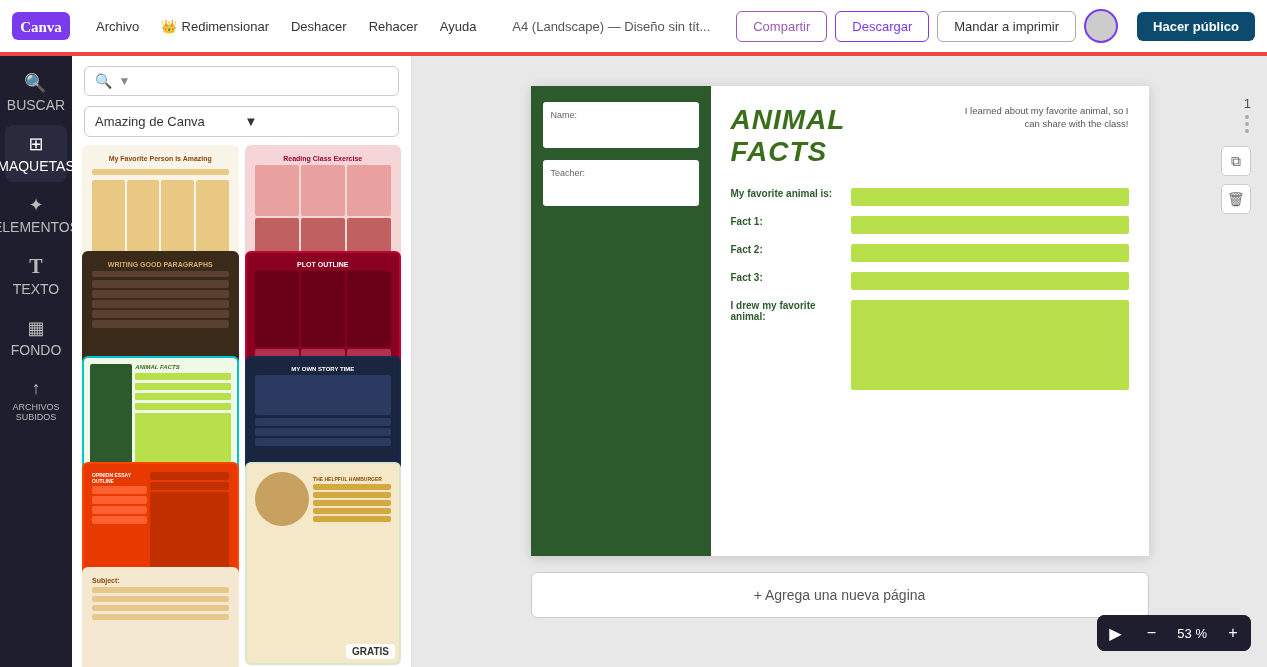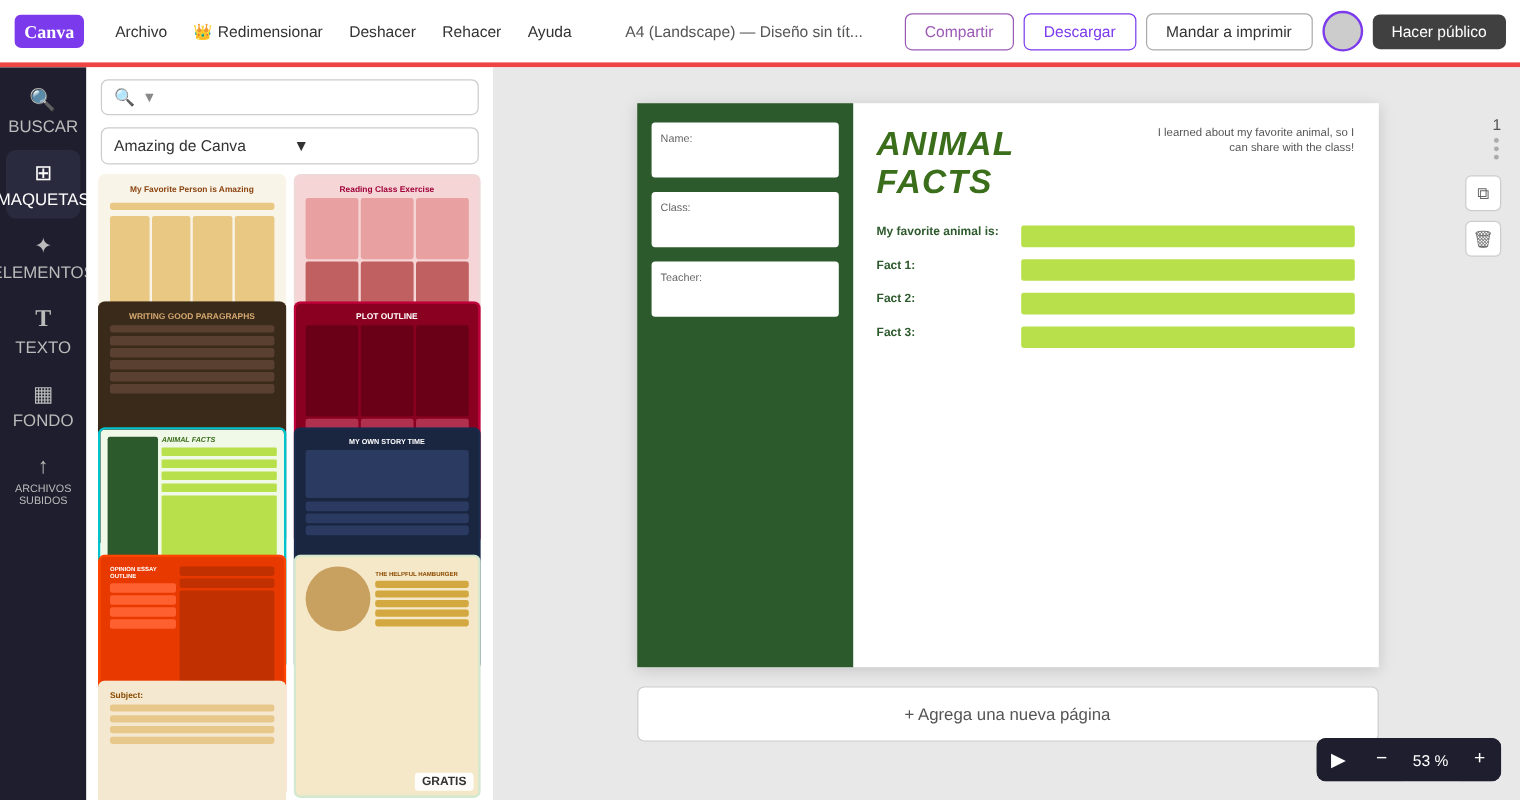--- a/index.html
+++ b/index.html
@@ -25,23 +25,23 @@
     }
     .btn-download {
       background: #fff; border: 1.5px solid #7c3aed; color: #7c3aed;
       border-radius: 6px; padding: 7px 16px; font-size: 13px; cursor: pointer; font-weight: 500;
     }
     .btn-print {
       background: #fff; border: 1.5px solid #aaa; color: #333;
       border-radius: 6px; padding: 7px 16px; font-size: 13px; cursor: pointer; font-weight: 500;
     }
     .btn-public {
-      background: #404040; color: #fff;
-      border: none; border-radius: 6px; padding: 7px 16px; font-size: 13px; cursor: pointer; font-weight: 400;
-      display: flex; align-items: center; gap: 8px;
+      background: #0c4a6e; color: #fff;
+      border: none; border-radius: 6px; padding: 7px 16px; font-size: 13px; cursor: pointer; font-weight: 700;
+      display: flex; align-items: center; gap: 8px; margin-left: 11px;
     }
     .avatar-circle {
       width: 34px; height: 34px; border-radius: 50%; background: #ccc; border: 2px solid #7c3aed;
     }
 
     
     .main-area { display: flex; flex: 1; overflow: hidden; }
 
     
     .sidebar {
@@ -401,23 +401,20 @@
       <div class="page-action-btn" title="Delete page">🗑</div>
     </div>
 
     <div class="design-page">
 
       <div class="design-left-col">
         <div class="design-field-box">
           <div class="design-field-label">Name:</div>
         </div>
         <div class="design-field-box">
-          <div class="design-field-label">Class:</div>
-        </div>
-        <div class="design-field-box">
           <div class="design-field-label">Teacher:</div>
         </div>
       </div>
 
       <div class="design-right-col">
         <div style="display:flex;justify-content:space-between;align-items:flex-start;margin-bottom:10px;">
           <div class="design-title">ANIMAL FACTS</div>
           <div class="design-subtitle">I learned about my favorite animal, so I can share with the class!</div>
         </div>
 
@@ -429,20 +426,24 @@
           <div class="design-row-label">Fact 1:</div>
           <div class="design-green-bar"></div>
         </div>
         <div class="design-row">
           <div class="design-row-label">Fact 2:</div>
           <div class="design-green-bar"></div>
         </div>
         <div class="design-row">
           <div class="design-row-label">Fact 3:</div>
           <div class="design-green-bar"></div>
+        </div>
+        <div class="design-row" style="align-items:flex-start;">
+          <div class="design-row-label"><strong>I drew my favorite animal:</strong></div>
+          <div class="design-green-tall"></div>
         </div>
       </div>
     </div>
 
     <div class="add-page-row">
       <button class="add-page-btn">+ Agrega una nueva página</button>
     </div>
 
   </div>
 </div>

